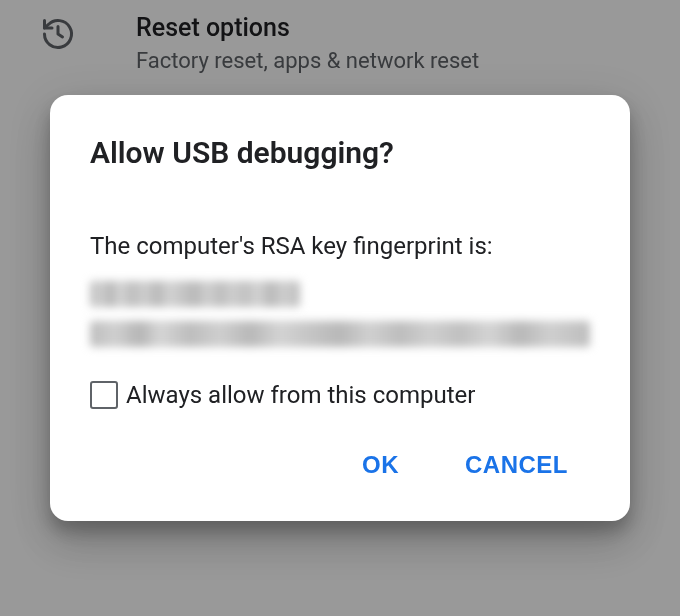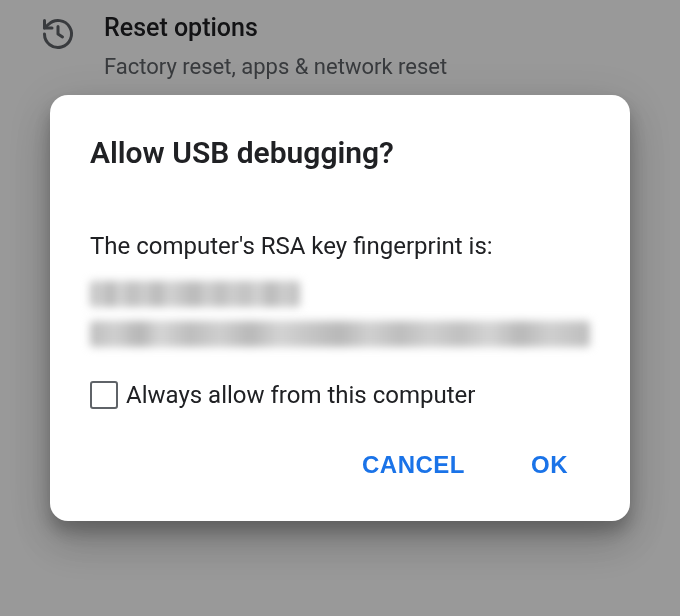--- a/index.html
+++ b/index.html
@@ -20,21 +20,21 @@
       top: 0;
       left: 0;
       width: 100%;
       height: 100%;
       background: #fff;
     }
     .settings-item {
       display: flex;
       align-items: flex-start;
       padding: 12px 20px 20px 40px;
-      gap: 28px;
+      gap: 60px;
     }
     .settings-icon {
       width: 36px;
       height: 36px;
       display: flex;
       align-items: center;
       justify-content: center;
       color: #5f6368;
       margin-top: 4px;
     }
@@ -44,21 +44,21 @@
     }
     .settings-title {
       font-size: 25px;
       font-weight: 500;
       color: #202124;
       line-height: 1.3;
     }
     .settings-subtitle {
       font-size: 22px;
       color: #5f6368;
-      margin-top: 8px;
+      margin-top: 2px;
       line-height: 1.3;
     }
     .scrim {
       position: absolute;
       top: 0;
       left: 0;
       width: 100%;
       height: 100%;
       background: rgba(0, 0, 0, 0.4);
     }
@@ -169,16 +169,16 @@
   <p class="dialog-body">The computer's RSA key fingerprint is:</p>
   <div class="fingerprint-blur">
     <div class="blur-line blur-line-1"></div>
     <div class="blur-line blur-line-2"></div>
   </div>
   <div class="checkbox-row">
     <div class="checkbox"></div>
     <span class="checkbox-label">Always allow from this computer</span>
   </div>
   <div class="dialog-actions">
+    <button class="dialog-btn">OK</button>
     <button class="dialog-btn">CANCEL</button>
-    <button class="dialog-btn">OK</button>
   </div>
 </div>
 
 </body></html>

